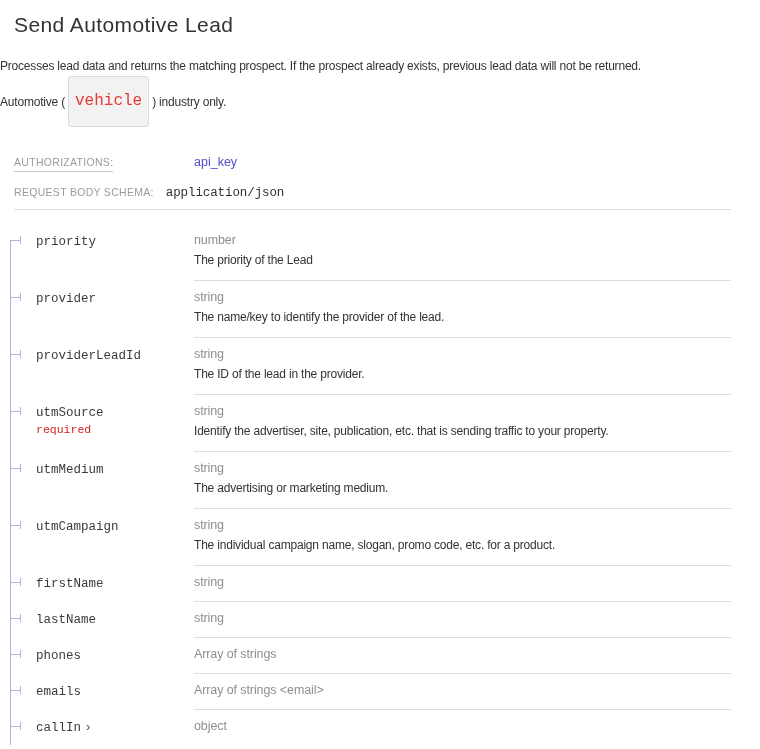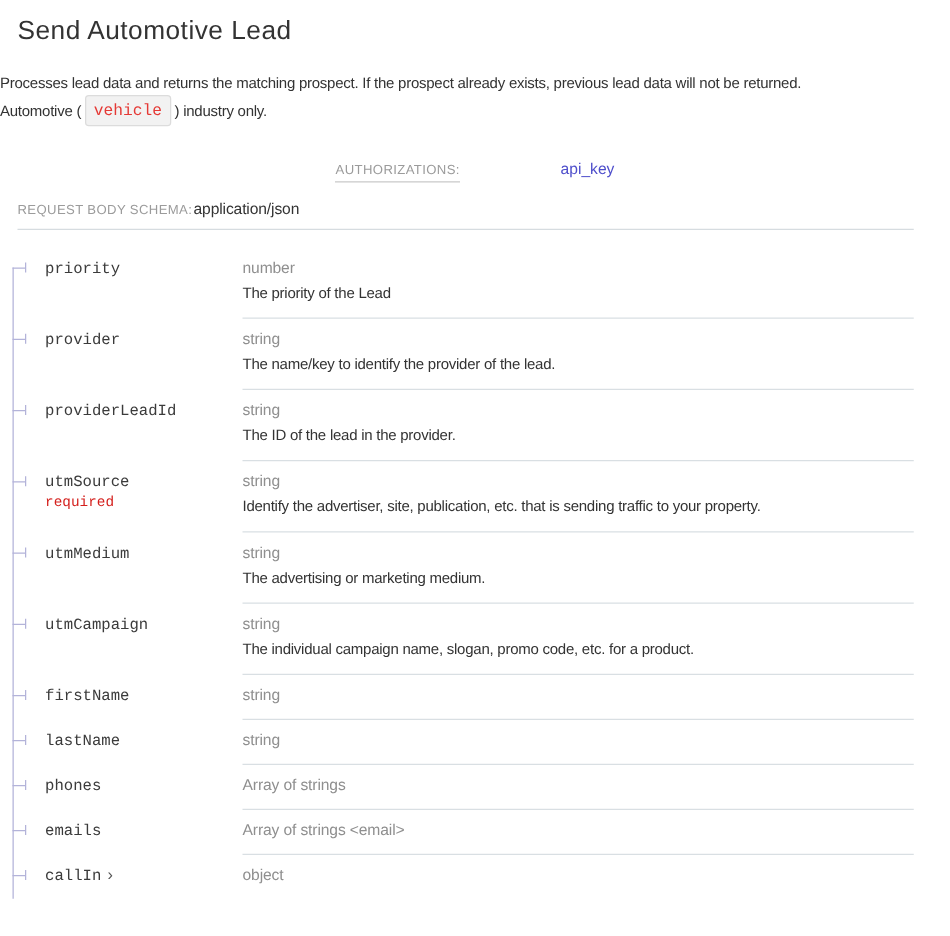--- a/index.html
+++ b/index.html
@@ -7,34 +7,34 @@
     font-family:"Liberation Sans", sans-serif; color:#333; }
 
   
   .page-title { font-size:21px; font-weight:400; letter-spacing:.4px;
     color:#333; margin:13px 14px 0; }
 
   .endpoint-desc { margin:19px 0 0; font-size:12px; line-height:20px;
     letter-spacing:-.2px; color:#333; }
   .desc-line { white-space:nowrap; }
   .code-badge { display:inline-block; font-family:"Liberation Mono", monospace;
-    font-size:13px; line-height:15px; color:#e53935; background:#f2f2f2;
-    border:1px solid #dcdcdc; border-radius:3px; padding:4px 6px; margin:0 3px;
+    font-size:16px; line-height:15px; color:#e53935; background:#f2f2f2;
+    border:1px solid #dcdcdc; border-radius:3px; padding:17px 6px; margin:0 3px;
     letter-spacing:0; vertical-align:1px; }
 
   
   .meta-row { display:flex; align-items:baseline; margin:0 14px; }
-  .auth-row { margin-top:25px;justify-content:center; }
+  .auth-row { margin-top:25px; }
   .schema-row-head { margin-top:14px; }
   .meta-label { font-size:10.5px; color:#9b9b9b; letter-spacing:.3px; }
   .auth-label-cell { width:180px; flex:0 0 180px; }
   .auth-label-cell .meta-label { display:inline-block; border-bottom:1px solid #c9c9c9;
     padding-bottom:3px; }
   .api-key-link { font-size:12.5px; color:#4e4ecb; text-decoration:none; }
-  .content-type { font-size:12.5px; color:#333; margin-left:1px; letter-spacing:-.1px; }
+  .content-type { font-size:12.5px; color:#333; margin-left:12px; letter-spacing:-.1px;font-family:Liberation Mono, monospace; }
 
   .full-divider { border:none; border-top:1px solid #d6dce0; margin:9px 29px 0 14px; }
 
   
   .schema { position:relative; margin:14px 29px 0 10px; }
   .tree-vline { position:absolute; left:0; top:16px; bottom:0; width:1px;
     background:#b3b3d9; }
   .field-row { position:relative; display:flex; }
   .cell-left { flex:0 0 184px; width:184px; padding:7px 8px 0 26px; }
   .tree-branch { position:absolute; left:0; top:12px; width:11px; height:8px;

